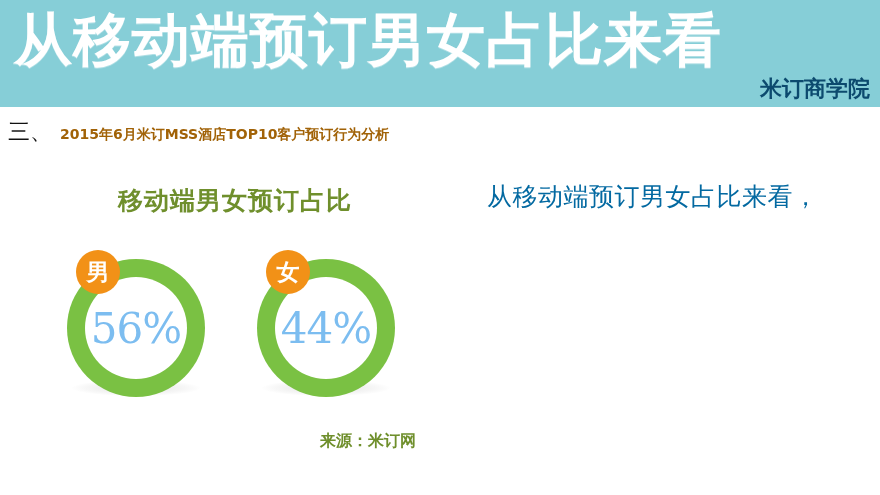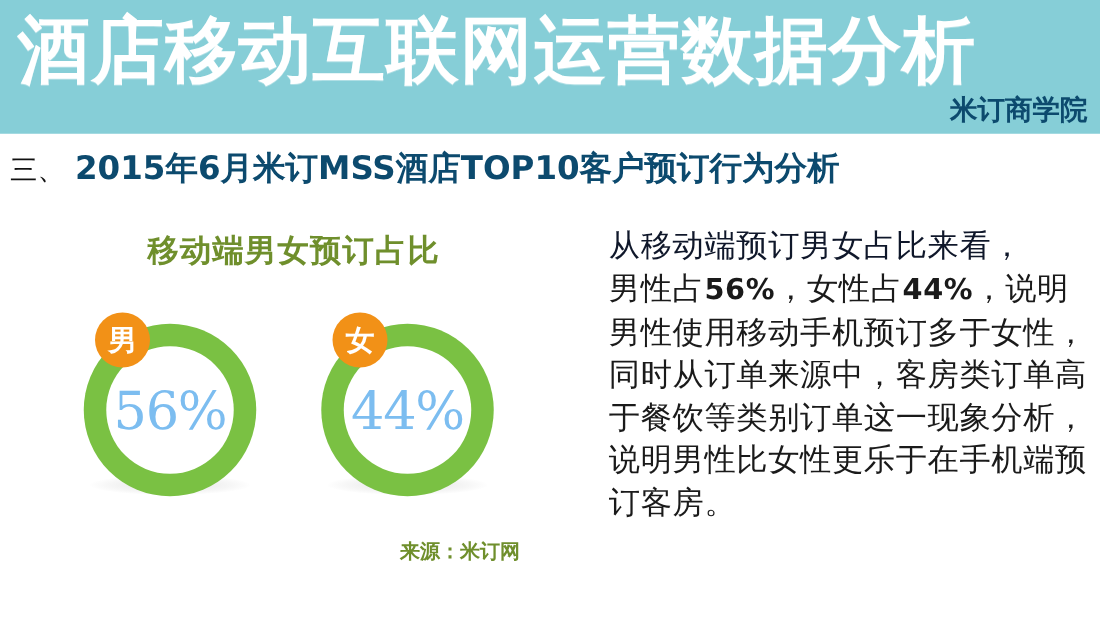--- a/index.html
+++ b/index.html
@@ -58,22 +58,22 @@
     white-space: nowrap;
   }
   .section-heading .num {
     font-family: "DejaVu Serif", "Liberation Serif", serif;
     font-size: 22px;
     color: #111111;
   }
   .section-heading .sec-text {
     font-family: "DejaVu Sans", "Liberation Sans", sans-serif;
     font-weight: bold;
-    font-size: 26px;
-    color: #0c4a6e;
+    font-size: 14px;
+    color: #a16207;
     margin-left: 8px;
   }
 
   
   .chart-panel {
     position: absolute;
     left: 0;
     top: 176px;
     width: 470px;
     height: 300px;
@@ -175,37 +175,37 @@
     left: 487px;
     top: 180px;
     width: 385px;
     font-family: "DejaVu Serif", "Liberation Serif", serif;
     font-size: 25px;
     line-height: 34px;
     color: #1a1a1a;
     letter-spacing: 0.5px;
   }
   .commentary .lead {
-    color: #0f172a;
+    color: #0369a1;
     display: block;
   }
   .commentary .body {
     display: block;
   }
   .commentary .body b {
     font-family: "DejaVu Sans", "Liberation Sans", sans-serif;
     font-weight: bold;
     font-size: 23px;
   }
 </style>
 </head>
 <body>
 
 <div class="banner">
-  <div class="banner-title">酒店移动互联网运营数据分析</div>
+  <div class="banner-title">从移动端预订男女占比来看</div>
   <div class="banner-sub">米订商学院</div>
 </div>
 
 <div class="section-heading">
   <span class="num">三、</span><span class="sec-text">2015年6月米订MSS酒店TOP10客户预订行为分析</span>
 </div>
 
 <div class="chart-panel">
 
   <div class="chart-title">移动端男女预订占比</div>
@@ -224,14 +224,13 @@
     <div class="donut-hole"></div>
     <div class="donut-value">44%</div>
     <div class="donut-badge">女</div>
   </div>
 
   <div class="chart-source">来源：米订网</div>
 </div>
 
 <div class="commentary">
   <span class="lead">从移动端预订男女占比来看，</span>
-    <span class="body"><span>男性占</span><b>56%</b><span>，女性占</span><b>44%</b><span>，说明男性使用移动手机预订多于女性，同时从订单来源中，客房类订单高于餐饮等类别订单这一现象分析，说明男性比女性更乐于在手机端预订客房。</span></span>
 </div>
 
 </body></html>

